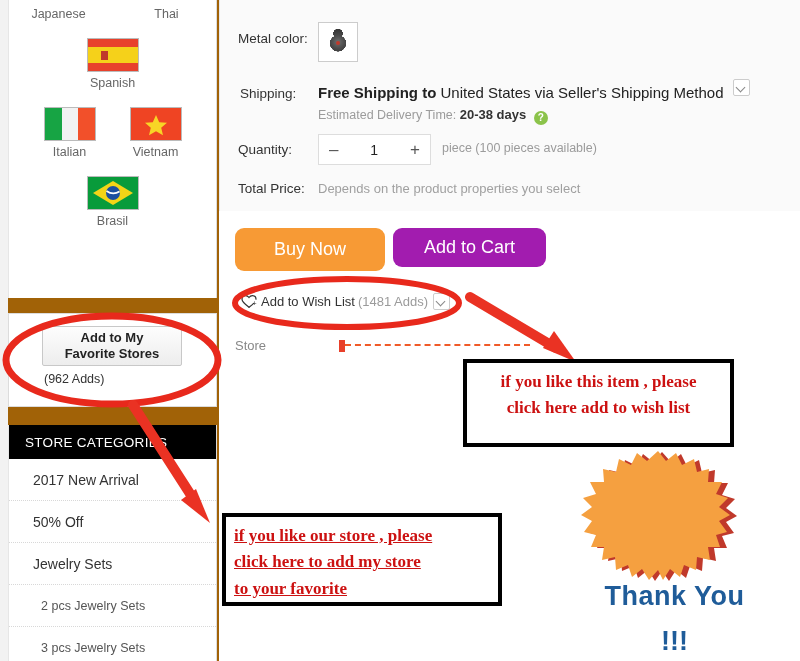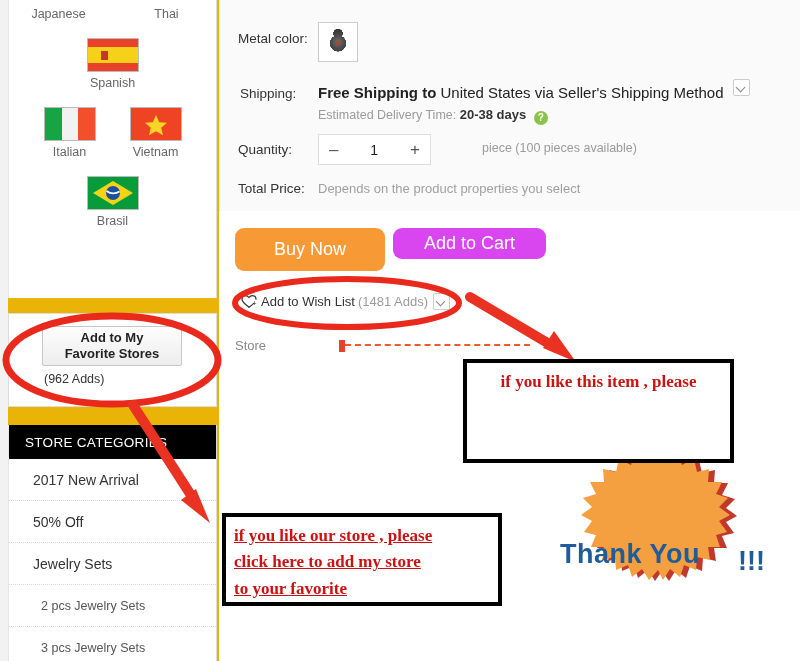--- a/index.html
+++ b/index.html
@@ -8,21 +8,21 @@
     background:#ffffff;
     font-family:"Liberation Sans", sans-serif;
     overflow:hidden;
     position:relative;
   }
   .page{position:relative;width:800px;height:661px;overflow:hidden;background:#fff;}
 
   
   .sidebar{
     position:absolute;left:0;top:0;width:219px;height:661px;
-    background:#eab308;
+    background:#a16207;
   }
   .sidebar:before{
     content:"";position:absolute;left:0;top:0;width:8px;height:661px;
     background:#f2f2f2;
   }
   .lang-panel{
     position:absolute;left:8px;top:0;width:209px;height:298px;
     background:#fff;border-left:1px solid #e6e6e6;border-right:1px solid #dcdcdc;
     box-sizing:border-box;
   }
@@ -136,35 +136,35 @@
   .qty-box{
     position:absolute;left:98px;top:134px;width:113px;height:31px;
     border:1px solid #ddd;background:#fff;box-sizing:border-box;
     display:flex;align-items:center;justify-content:space-between;
     padding:0 10px;
   }
   .qty-btn{font-size:17px;color:#555;cursor:pointer;user-select:none;line-height:1;}
   .qty-val{font-size:14px;color:#222;font-family:"Liberation Sans", sans-serif;}
   .qty-note{
     position:absolute;left:222px;top:141px;font-size:12.5px;color:#9b9b9b;
-    font-family:"Liberation Sans", sans-serif;white-space:nowrap;margin-left:40px;
+    font-family:"Liberation Sans", sans-serif;white-space:nowrap;
   }
   .total-note{
     position:absolute;left:98px;top:181px;font-size:13px;color:#a0a0a0;
     font-family:"Liberation Sans", sans-serif;white-space:nowrap;
   }
 
   
   .btn{
     position:absolute;border:none;border-radius:9px;cursor:pointer;
     color:#fff;font-family:"Liberation Sans", sans-serif;
     display:flex;align-items:center;justify-content:center;
   }
   .btn-buy{left:16px;top:228px;width:150px;height:43px;background:#f79a35;font-size:18px;}
-  .btn-cart{left:174px;top:228px;width:153px;height:31px;background:#d946ef;font-size:18px;}
+  .btn-cart{left:174px;top:228px;width:153px;height:39px;background:#a21caf;font-size:18px;}
 
   .wish{
     position:absolute;left:22px;top:293px;display:flex;align-items:center;gap:3px;
     font-size:13px;color:#333;font-family:"Liberation Sans", sans-serif;cursor:pointer;
     white-space:nowrap;
   }
   .wish .adds{color:#9b9b9b;}
   .heart{
     width:17px;height:15px;position:relative;display:inline-block;
   }
@@ -183,29 +183,29 @@
   }
 
   
   .overlay{position:absolute;left:0;top:0;width:800px;height:661px;pointer-events:none;}
 
   .note{
     position:absolute;background:#fff;border:4px solid #000;box-sizing:border-box;
     color:#cc1111;font-family:"Liberation Serif", serif;font-weight:bold;
     padding:6px 8px;line-height:1.55;
   }
-  .note-wish{left:463px;top:359px;width:271px;height:104px;font-size:17px;text-align:center;}
+  .note-wish{left:463px;top:359px;width:271px;height:88px;font-size:17px;text-align:center;}
   .note-store{left:222px;top:513px;width:280px;height:93px;font-size:17px;text-decoration:underline;}
 
   .thanks{
     position:absolute;left:560px;top:452px;width:205px;height:205px;
   }
   .thanks-text{
-    position:absolute;left:0;top:0;width:205px;height:205px;
-    display:flex;align-items:center;justify-content:space-between;
+    position:absolute;left:12px;top:0;width:205px;height:205px;
+    display:flex;flex-direction:column;align-items:center;justify-content:flex-end;
     color:#1f5c99;font-family:"Liberation Sans", sans-serif;font-weight:bold;
     pointer-events:none;
   }
   .thanks-t1{font-size:27px;letter-spacing:.5px;}
   .thanks-t2{font-size:27px;margin-top:14px;}
 </style>
 </head>
 <body>
 
 <div class="page">
@@ -385,20 +385,21 @@
 
     <div class="thanks">
       <div class="thanks-text">
         <div class="thanks-t1">Thank You</div>
         <div class="thanks-t2">!!!</div>
       </div>
     </div>
 
     <div class="note note-wish">
       <div>if  you like this item , please</div>
+      <div>click here add to wish list</div>
     </div>
 
     <div class="note note-store">
       <div>if  you like our store , please</div>
       <div>click here to add my store</div>
       <div>to your favorite</div>
     </div>
   </div>
 
 </div>

